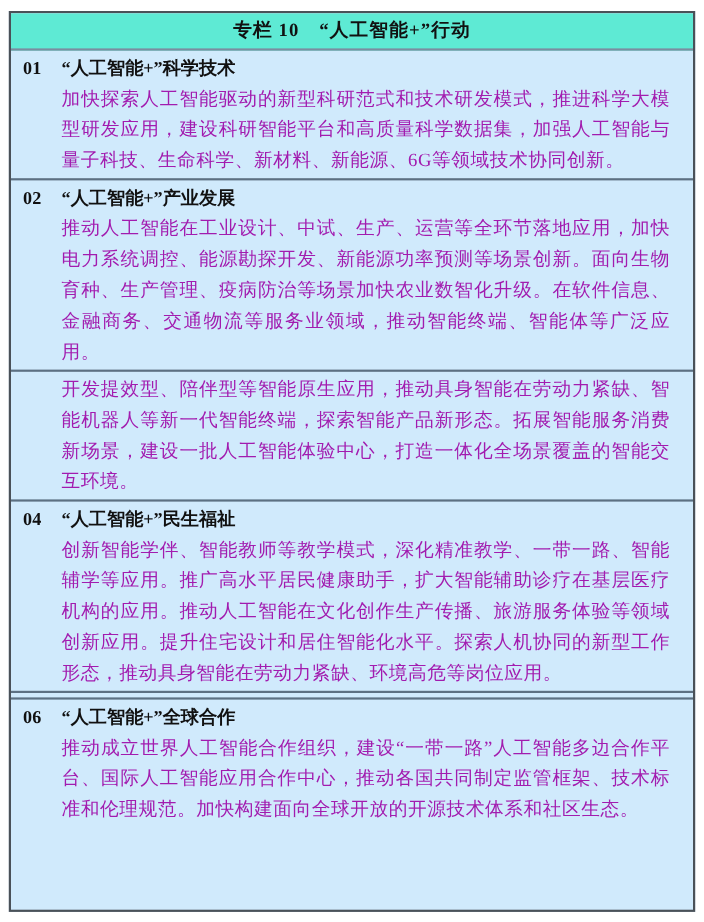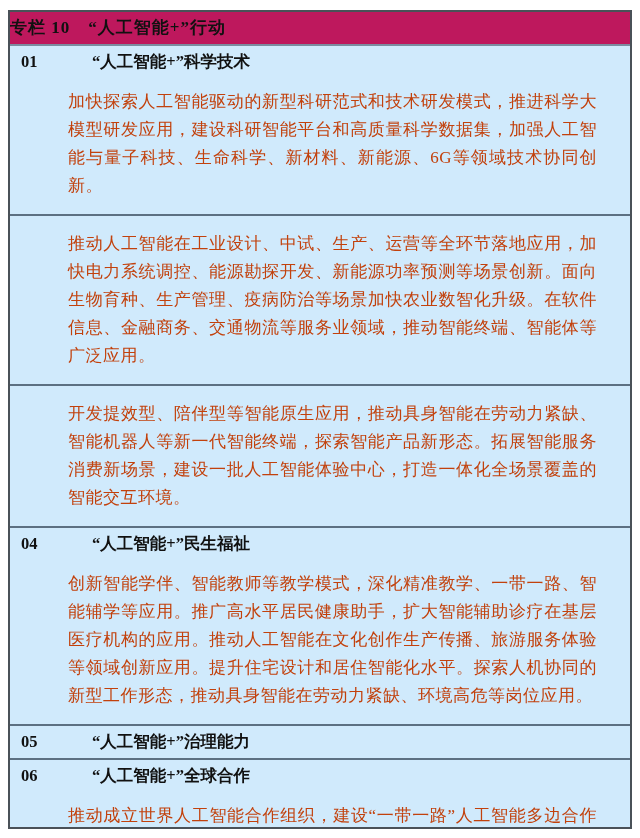--- a/index.html
+++ b/index.html
@@ -16,98 +16,97 @@
     left: 8px;
     top: 10px;
     width: 624px;
     height: 819px;
     box-sizing: border-box;
     border: 2px solid #4a5158;
     background: #d0eafc;
     overflow: hidden;
   }
   .panel-header {
-    background: #be185d;
+    background: #5eead4;
     border-bottom: 2px solid #7b8ca0;
-    text-align: left;
+    text-align: center;
     font-weight: bold;
     font-size: 17px;
     line-height: 21px;
     padding: 5px 0 6px 0;
     letter-spacing: 1px;
   }
   .section {
     padding: 2px 0 2px 0;
     border-bottom: 2px solid #5c7082;
   }
   .section:last-child {
     border-bottom: none;
   }
   .sec-head {
     display: flex;
     align-items: baseline;
     font-weight: bold;
     font-size: 16.5px;
     line-height: 28px;
-    gap: 36px;
   }
   .sec-num {
     flex: 0 0 46px;
     box-sizing: border-box;
     padding-left: 11px;
     font-family: "Liberation Serif", "DejaVu Serif", serif;
   }
   .sec-heading {
     flex: 1;
   }
   .sec-body {
-    margin: 12px;
+    margin: 0;
     padding: 0 21px 0 46px;
     font-size: 17px;
     line-height: 28px;
     text-align: justify;
     letter-spacing: 0.5px;
-    color: #c2410c;
+    color: #a21caf;
   }
 </style>
 </head>
 <body>
 
 <div class="panel">
   <div class="panel-header">专栏 10　“人工智能+”行动</div>
 
   <div class="section">
     <div class="sec-head">
       <span class="sec-num">01</span>
       <span class="sec-heading">“人工智能+”科学技术</span>
     </div>
     <p class="sec-body">加快探索人工智能驱动的新型科研范式和技术研发模式，推进科学大模型研发应用，建设科研智能平台和高质量科学数据集，加强人工智能与量子科技、生命科学、新材料、新能源、6G等领域技术协同创新。</p>
   </div>
 
   <div class="section">
+    <div class="sec-head">
+      <span class="sec-num">02</span>
+      <span class="sec-heading">“人工智能+”产业发展</span>
+    </div>
     <p class="sec-body">推动人工智能在工业设计、中试、生产、运营等全环节落地应用，加快电力系统调控、能源勘探开发、新能源功率预测等场景创新。面向生物育种、生产管理、疫病防治等场景加快农业数智化升级。在软件信息、金融商务、交通物流等服务业领域，推动智能终端、智能体等广泛应用。</p>
   </div>
 
   <div class="section">
     <p class="sec-body">开发提效型、陪伴型等智能原生应用，推动具身智能在劳动力紧缺、智能机器人等新一代智能终端，探索智能产品新形态。拓展智能服务消费新场景，建设一批人工智能体验中心，打造一体化全场景覆盖的智能交互环境。</p>
   </div>
 
   <div class="section">
     <div class="sec-head">
       <span class="sec-num">04</span>
       <span class="sec-heading">“人工智能+”民生福祉</span>
     </div>
     <p class="sec-body">创新智能学伴、智能教师等教学模式，深化精准教学、一带一路、智能辅学等应用。推广高水平居民健康助手，扩大智能辅助诊疗在基层医疗机构的应用。推动人工智能在文化创作生产传播、旅游服务体验等领域创新应用。提升住宅设计和居住智能化水平。探索人机协同的新型工作形态，推动具身智能在劳动力紧缺、环境高危等岗位应用。</p>
   </div>
 
   <div class="section">
-    <div class="sec-head">
-      <span class="sec-num">05</span>
-      <span class="sec-heading">“人工智能+”治理能力</span>
-    </div>
   </div>
 
   <div class="section">
     <div class="sec-head">
       <span class="sec-num">06</span>
       <span class="sec-heading">“人工智能+”全球合作</span>
     </div>
     <p class="sec-body">推动成立世界人工智能合作组织，建设“一带一路”人工智能多边合作平台、国际人工智能应用合作中心，推动各国共同制定监管框架、技术标准和伦理规范。加快构建面向全球开放的开源技术体系和社区生态。</p>
   </div>
 </div>

